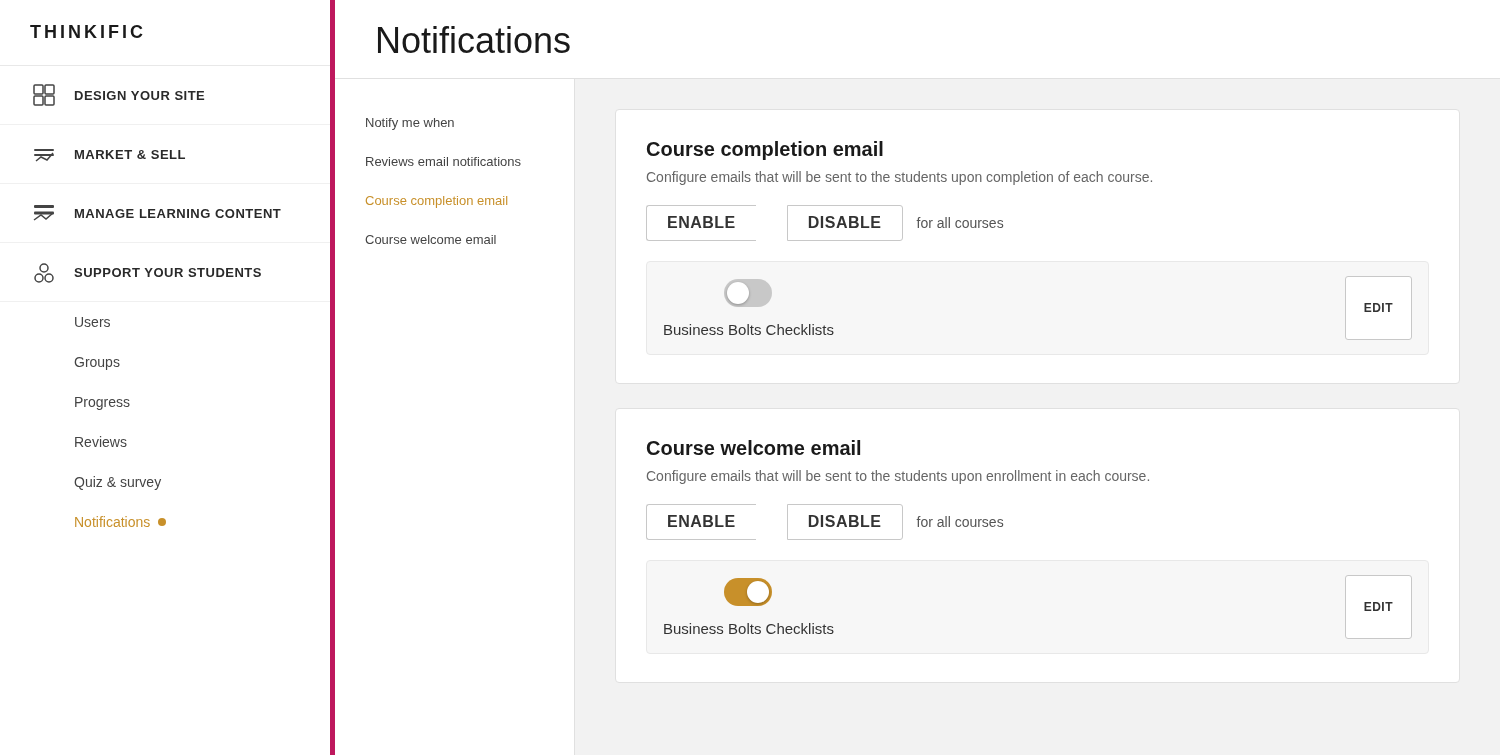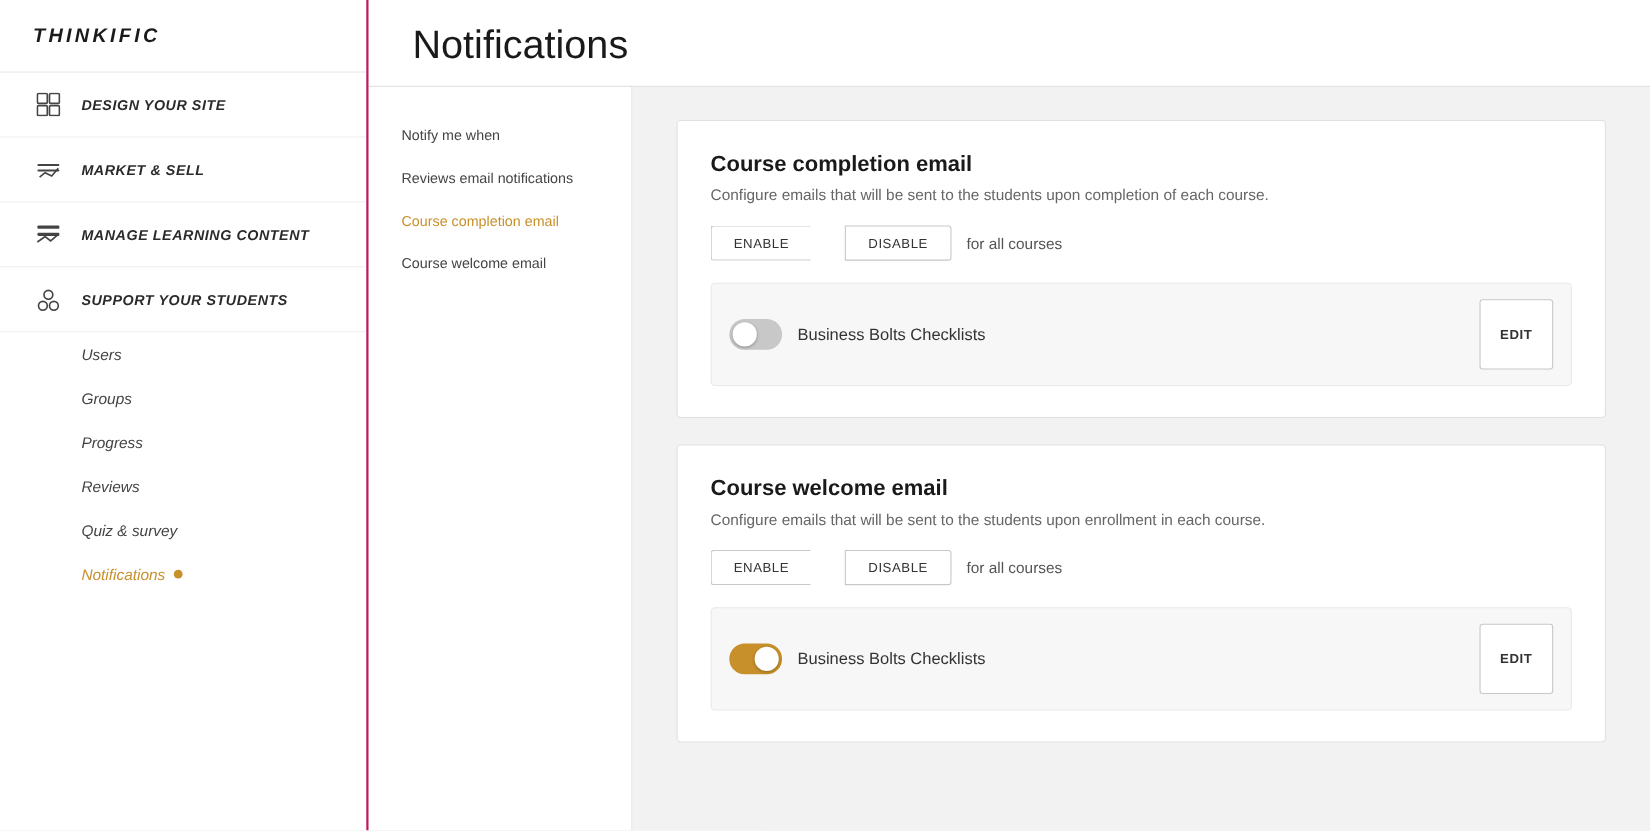--- a/index.html
+++ b/index.html
@@ -3,27 +3,26 @@
   <meta charset="utf-8">
   <style>
     * { box-sizing: border-box; margin: 0; padding: 0; }
     body { font-family: -apple-system, BlinkMacSystemFont, 'Segoe UI', Helvetica, Arial, sans-serif; background: #f5f5f5; display: flex; height: 755px; overflow: hidden; }
 
     
     #sidebar {
       width: 335px;
       min-width: 335px;
       background: #fff;
-      border-right: 2px solid #be185d;
+      border-right: 5px solid #be185d;
       display: flex;
       flex-direction: column;
       height: 755px;
       overflow: hidden;
       position: relative;
-      font-style: italic;
     }
     .sidebar-logo {
       padding: 22px 30px 22px 30px;
       border-bottom: 1px solid #e8e8e8;
     }
     .logo-text {
       font-size: 18px;
       font-weight: 700;
       letter-spacing: 3px;
       color: #1a1a1a;
@@ -158,22 +157,22 @@
       margin-bottom: 20px;
     }
     .button-row {
       display: flex;
       align-items: center;
       gap: 0;
       margin-bottom: 20px;
     }
     .btn-toggle {
       padding: 8px 20px;
-      font-size: 12px;
-      font-weight: 400;
+      font-size: 16px;
+      font-weight: 700;
       letter-spacing: 0.5px;
       border: 1px solid #c8c8c8;
       background: #fff;
       cursor: pointer;
       color: #333;
     }
     .btn-toggle:first-child {
       border-right: none;
       border-radius: 3px 0 0 3px;
     }
@@ -193,20 +192,21 @@
       background: #f7f7f7;
       border: 1px solid #e8e8e8;
       border-radius: 4px;
       padding: 14px 16px;
       justify-content: space-between;
     }
     .course-row-left {
       display: flex;
       align-items: center;
       gap: 14px;
+      flex-direction: column;
     }
     .course-name {
       font-size: 15px;
       color: #333;
     }
 
     
     .toggle-switch {
       position: relative;
       width: 48px;

